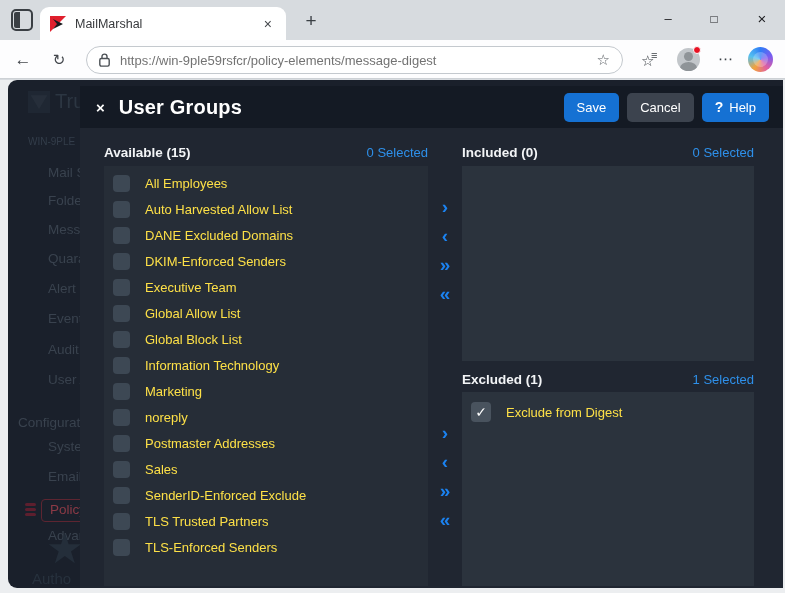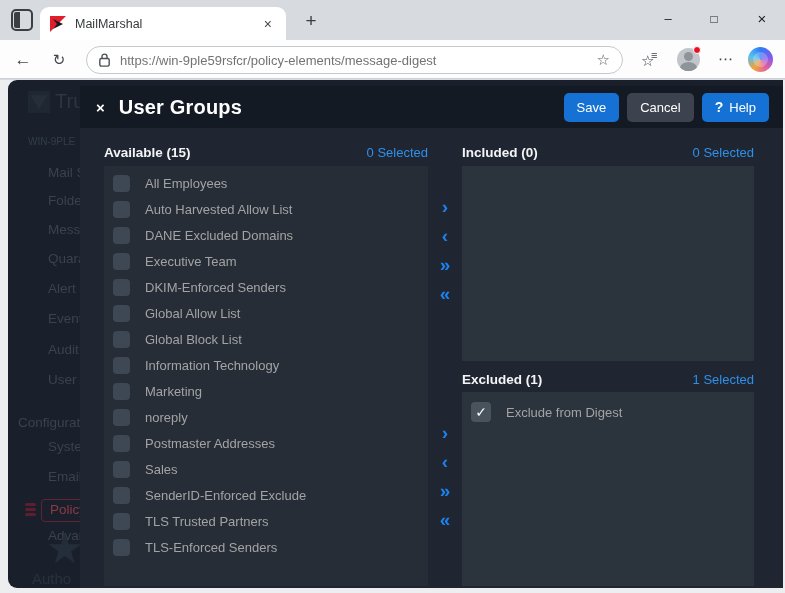--- a/index.html
+++ b/index.html
@@ -92,21 +92,21 @@
   .exc-head { left:382px; top:282px; width:292px; }
   
   .listbox { position:absolute; background:#262d37; overflow:hidden; }
   .avail-box { left:24px; top:80px; width:324px; height:420px; padding-top:4px; }
   .inc-box { left:382px; top:80px; width:292px; height:195px; background:#2b333d; }
   .exc-box { left:382px; top:306px; width:292px; height:194px; background:#2b333d; padding-top:5px; }
   .row { display:flex; align-items:center; height:26px; padding-left:9px; }
   .cb { width:17px; height:17px; border-radius:4px; background:#3d4854; flex:0 0 auto; }
   .cb.checked { width:20px; height:20px; background:#49535e; color:#ffffff; font-size:14px;
     text-align:center; line-height:20px; }
-  .row-label { margin-left:15px; font-size:13px; color:#a3a3a3; white-space:nowrap; }
+  .row-label { margin-left:15px; font-size:13px; color:#fde047; white-space:nowrap; }
   .exc-box .row { height:30px; }
   
   .arrow { position:absolute; left:348px; width:34px; height:22px; text-align:center; line-height:20px;
     font-size:19px; font-weight:bold; color:#1b82f0; }
   .a1 { top:111px; } .a2 { top:140px; } .a3 { top:169px; } .a4 { top:198px; }
   .a5 { top:337px; } .a6 { top:366px; } .a7 { top:395px; } .a8 { top:424px; }
 </style>
 </head>
 <body>
 
@@ -213,25 +213,25 @@
             <div class="row">
               <span class="cb"></span>
               <span class="row-label">Auto Harvested Allow List</span>
             </div>
             <div class="row">
               <span class="cb"></span>
               <span class="row-label">DANE Excluded Domains</span>
             </div>
             <div class="row">
               <span class="cb"></span>
+              <span class="row-label">DKIM-Enforced Senders</span>
+            </div>
+            <div class="row">
+              <span class="cb"></span>
               <span class="row-label">Executive Team</span>
-            </div>
-            <div class="row">
-              <span class="cb"></span>
-              <span class="row-label">DKIM-Enforced Senders</span>
             </div>
             <div class="row">
               <span class="cb"></span>
               <span class="row-label">Global Allow List</span>
             </div>
             <div class="row">
               <span class="cb"></span>
               <span class="row-label">Global Block List</span>
             </div>
             <div class="row">

